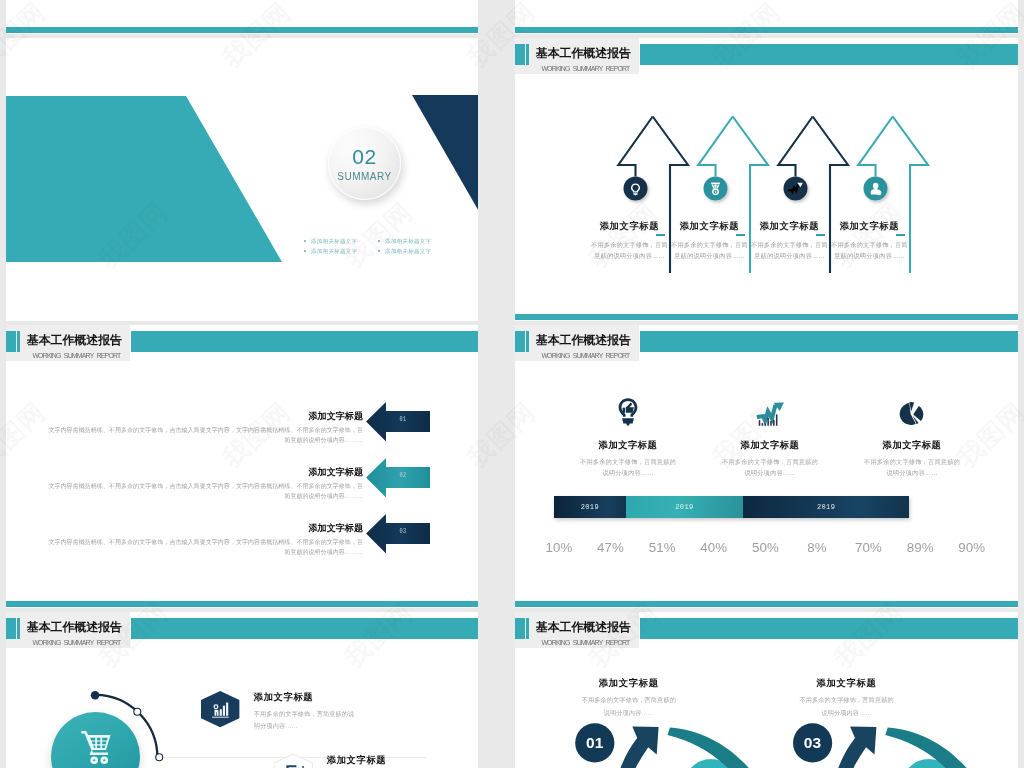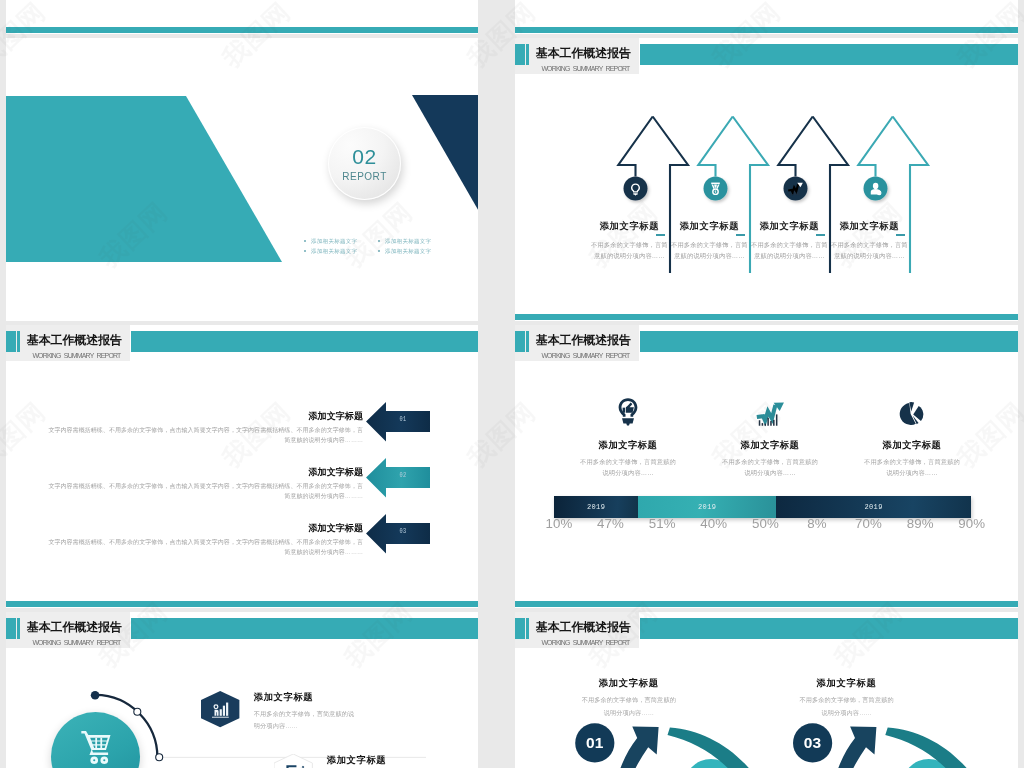--- a/index.html
+++ b/index.html
@@ -82,26 +82,26 @@
      font-size:6.6px;color:#b9cedd;letter-spacing:.3px;font-family:"Liberation Mono",monospace;
      transform:scaleX(0.8);}
 
   
   .s4-col{position:absolute;width:130px;text-align:center;top:73px;}
   .s4-ico{height:28px;display:flex;align-items:flex-start;justify-content:center;}
   .s4-title{font-size:9.3px;font-weight:bold;color:#141414;letter-spacing:.5px;
      margin-top:14px;white-space:nowrap;line-height:11px;}
   .s4-desc{font-size:6.3px;color:#a2a2a2;line-height:11.3px;margin-top:5px;letter-spacing:.1px;
      padding:0 14.2px;}
-  .s4-bar{position:absolute;left:39px;top:171px;width:417px;height:22.3px;display:flex;
+  .s4-bar{position:absolute;left:39px;top:171px;width:355px;height:22.3px;display:flex;
      box-shadow:1px 2px 4px rgba(0,0,0,.22);}
   .s4-seg{display:flex;align-items:center;justify-content:center;
      font-size:7px;color:#e4eef2;letter-spacing:.4px;font-family:"Liberation Mono",monospace;}
 
-  .s4-axis{position:absolute;left:18.2px;top:192px;width:464.3px;display:flex;align-items:flex-end;}
+  .s4-axis{position:absolute;left:18.2px;top:216px;width:464.3px;display:flex;align-items:flex-end;}
   .s4-axis div{flex:1;text-align:center;font-size:13.3px;color:#9f9f9f;letter-spacing:.1px;line-height:14px;}
 
   
   .s5-circ{position:absolute;left:45.4px;top:100px;width:89px;height:89px;
      border-radius:50%;
      background:linear-gradient(150deg,#3cb3b8 0%,#2ba3ab 55%,#1f8e9b 100%);
      box-shadow:0 3px 10px rgba(0,0,0,.16);}
   .s5-circ svg{position:absolute;left:24.5px;top:13.8px;}
   .s5-arc{position:absolute;left:0;top:0;width:502px;height:283px;}
   .s5-hex{position:absolute;width:38.4px;height:36.2px;}
@@ -206,21 +206,21 @@
   </div>
   <div class="slide col-r row0">
     <div class="topbar"></div>
   </div>
 
   <div class="slide col-l row1">
     <div class="s1-trap"></div>
     <div class="s1-tri"></div>
     <div class="s1-circ">
       <div class="s1-num">02</div>
-      <div class="s1-chap">REPORT</div>
+      <div class="s1-chap">SUMMARY</div>
     </div>
     <div class="s1-bul">
       <div>添加相关标题文字</div>
       <div>添加相关标题文字</div>
       <div>添加相关标题文字</div>
       <div>添加相关标题文字</div>
     </div>
   </div>
 
   <div class="slide col-r row1">

